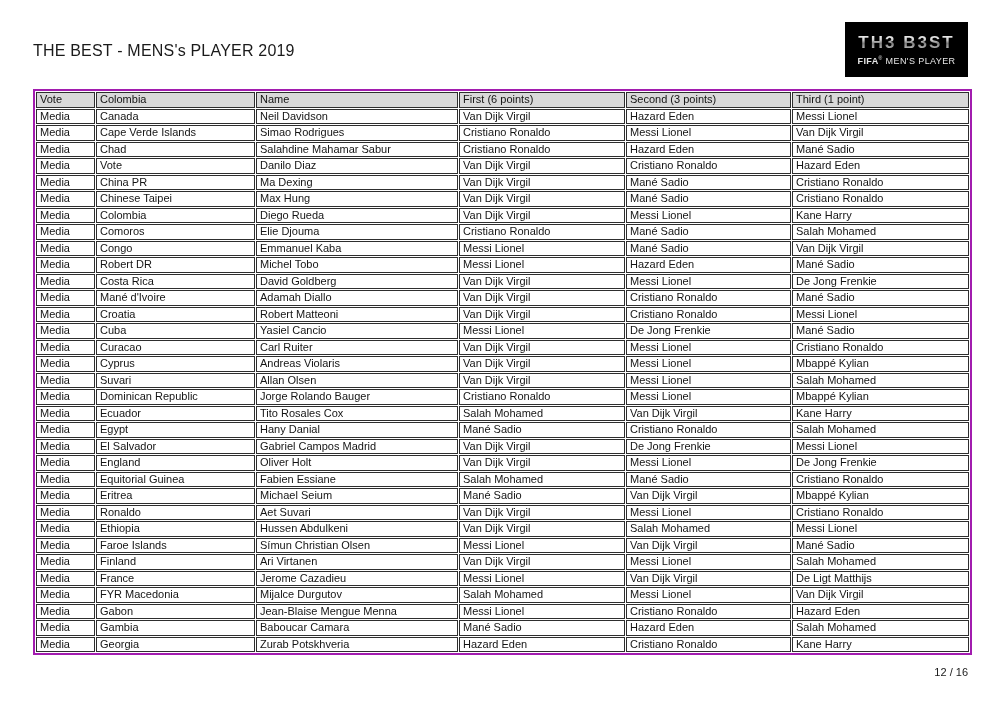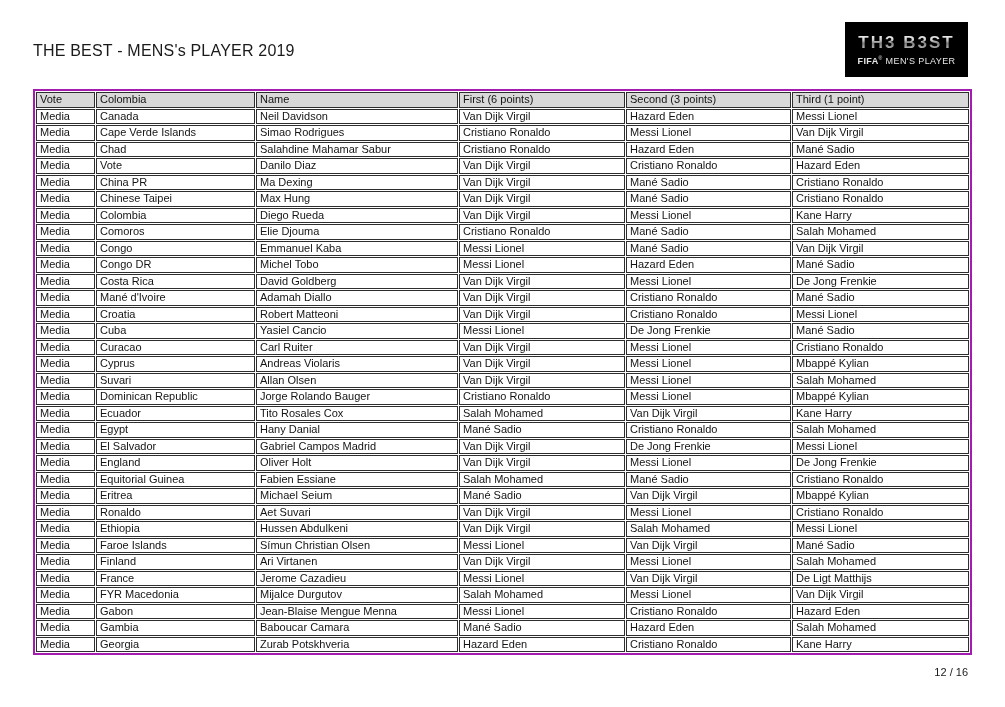--- a/index.html
+++ b/index.html
@@ -206,21 +206,21 @@
           <td>Media</td>
           <td>Congo</td>
           <td>Emmanuel Kaba</td>
           <td>Messi Lionel</td>
           <td>Mané Sadio</td>
           <td>Van Dijk Virgil</td>
         </tr>
 
         <tr>
           <td>Media</td>
-          <td>Congo DR</td>
+          <td>Robert DR</td>
           <td>Michel Tobo</td>
           <td>Messi Lionel</td>
           <td>Hazard Eden</td>
           <td>Mané Sadio</td>
         </tr>
 
         <tr>
           <td>Media</td>
           <td>Costa Rica</td>
           <td>David Goldberg</td>

